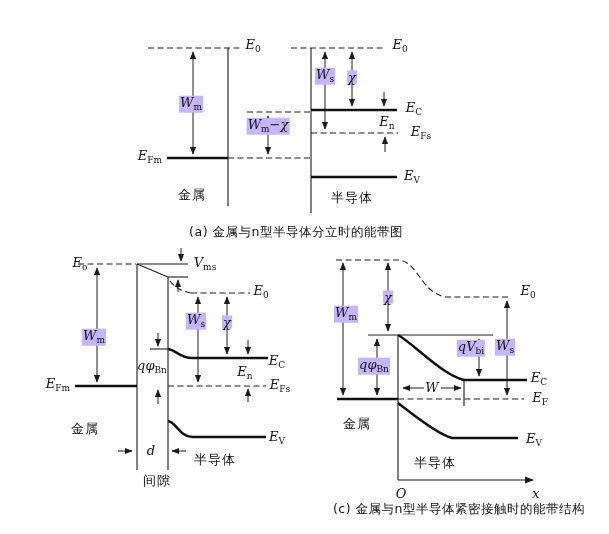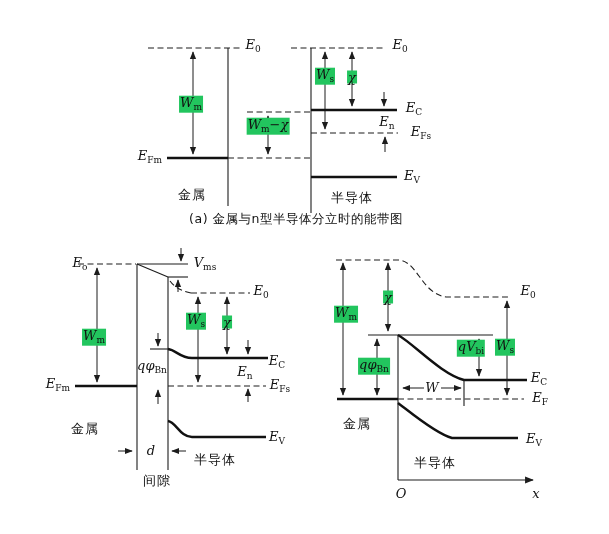--- a/index.html
+++ b/index.html
@@ -6,21 +6,21 @@
   .stage{position:relative;width:609px;height:534px;background:#ffffff;overflow:hidden;
          font-family:"DejaVu Serif",serif;color:#1c1c1c;}
   svg{position:absolute;left:0;top:0;z-index:1;}
   .thin  {stroke:#1c1c1c;stroke-width:1.1;fill:none;}
   .thick {stroke:#111;stroke-width:2.4;fill:none;}
   .dash  {stroke:#1c1c1c;stroke-width:1.1;fill:none;stroke-dasharray:6 3.5;}
   .dim   {stroke:#1c1c1c;stroke-width:1;fill:none;}
   .lbl{position:absolute;z-index:2;transform:translate(-50%,-50%);
        font:italic 13px "DejaVu Serif",serif;white-space:nowrap;line-height:1;color:#111;}
   .lbl sub{font-style:normal;font-size:9px;line-height:1;}
-  .bg{background:#22c55e;padding:0 1px;}
+  .bg{background:#c4b5fd;padding:0 1px;}
   .cjk{font-style:normal;font-family:Liberation Serif, serif;font-size:13px;letter-spacing:1px;}
   .cap{font-style:normal;font-family:"DejaVu Sans","Liberation Sans",sans-serif;font-size:12.5px;letter-spacing:.5px;}
 </style>
 </head>
 <body>
 
 <div class="stage">
 
 <svg width="609" height="534" viewBox="0 0 609 534">
   <defs>
@@ -101,21 +101,21 @@
 <div class="lbl" style="left:150px;top:157px"><span>E</span><sub>Fm</sub></div>
 <div class="lbl bg" style="left:268px;top:126px"><span>W</span><sub>m</sub><span>−χ</span></div>
 <div class="lbl bg" style="left:325px;top:76px"><span>W</span><sub>s</sub></div>
 <div class="lbl bg" style="left:352px;top:77px"><span>χ</span></div>
 <div class="lbl" style="left:414px;top:109px"><span>E</span><sub>C</sub></div>
 <div class="lbl" style="left:387px;top:123px"><span>E</span><sub>n</sub></div>
 <div class="lbl" style="left:421px;top:133px"><span>E</span><sub>Fs</sub></div>
 <div class="lbl" style="left:412px;top:177px"><span>E</span><sub>V</sub></div>
 <div class="lbl cjk" style="left:192px;top:194px"><span>金属</span></div>
 <div class="lbl cjk" style="left:352px;top:197px"><span>半导体</span></div>
-<div class="lbl cap" style="left:296px;top:219px">(a) 金属与n型半导体分立时的能带图</div>
+<div class="lbl cap" style="left:296px;top:232px">(a) 金属与n型半导体分立时的能带图</div>
 
 <div class="lbl" style="left:80px;top:264px"><span>E</span><sub>o</sub></div>
 <div class="lbl" style="left:205px;top:264px"><span>V</span><sub>ms</sub></div>
 <div class="lbl" style="left:261px;top:292px"><span>E</span><sub>0</sub></div>
 <div class="lbl bg" style="left:94px;top:337px"><span>W</span><sub>m</sub></div>
 <div class="lbl bg" style="left:196px;top:321px"><span>W</span><sub>s</sub></div>
 <div class="lbl bg" style="left:227px;top:322px"><span>χ</span></div>
 <div class="lbl" style="left:152px;top:367px"><span>qφ</span><sub>Bn</sub></div>
 <div class="lbl" style="left:58px;top:385px"><span>E</span><sub>Fm</sub></div>
 <div class="lbl" style="left:277px;top:362px"><span>E</span><sub>C</sub></div>
@@ -134,14 +134,15 @@
 <div class="lbl bg" style="left:374px;top:366px"><span>qφ</span><sub>Bn</sub></div>
 <div class="lbl bg" style="left:471px;top:348px"><span>qV</span><sub>bi</sub></div>
 <div class="lbl" style="left:432px;top:387px"><span>W</span></div>
 <div class="lbl" style="left:539px;top:379px"><span>E</span><sub>C</sub></div>
 <div class="lbl" style="left:540px;top:399px"><span>E</span><sub>F</sub></div>
 <div class="lbl" style="left:534px;top:440px"><span>E</span><sub>V</sub></div>
 <div class="lbl cjk" style="left:357px;top:423px"><span>金属</span></div>
 <div class="lbl cjk" style="left:435px;top:462px"><span>半导体</span></div>
 <div class="lbl" style="left:401px;top:493px"><span>O</span></div>
 <div class="lbl" style="left:536px;top:493px"><span>x</span></div>
+<div class="lbl cap" style="left:459px;top:509px">(c) 金属与n型半导体紧密接触时的能带结构</div>
 
 </div>
 
 </body></html>

